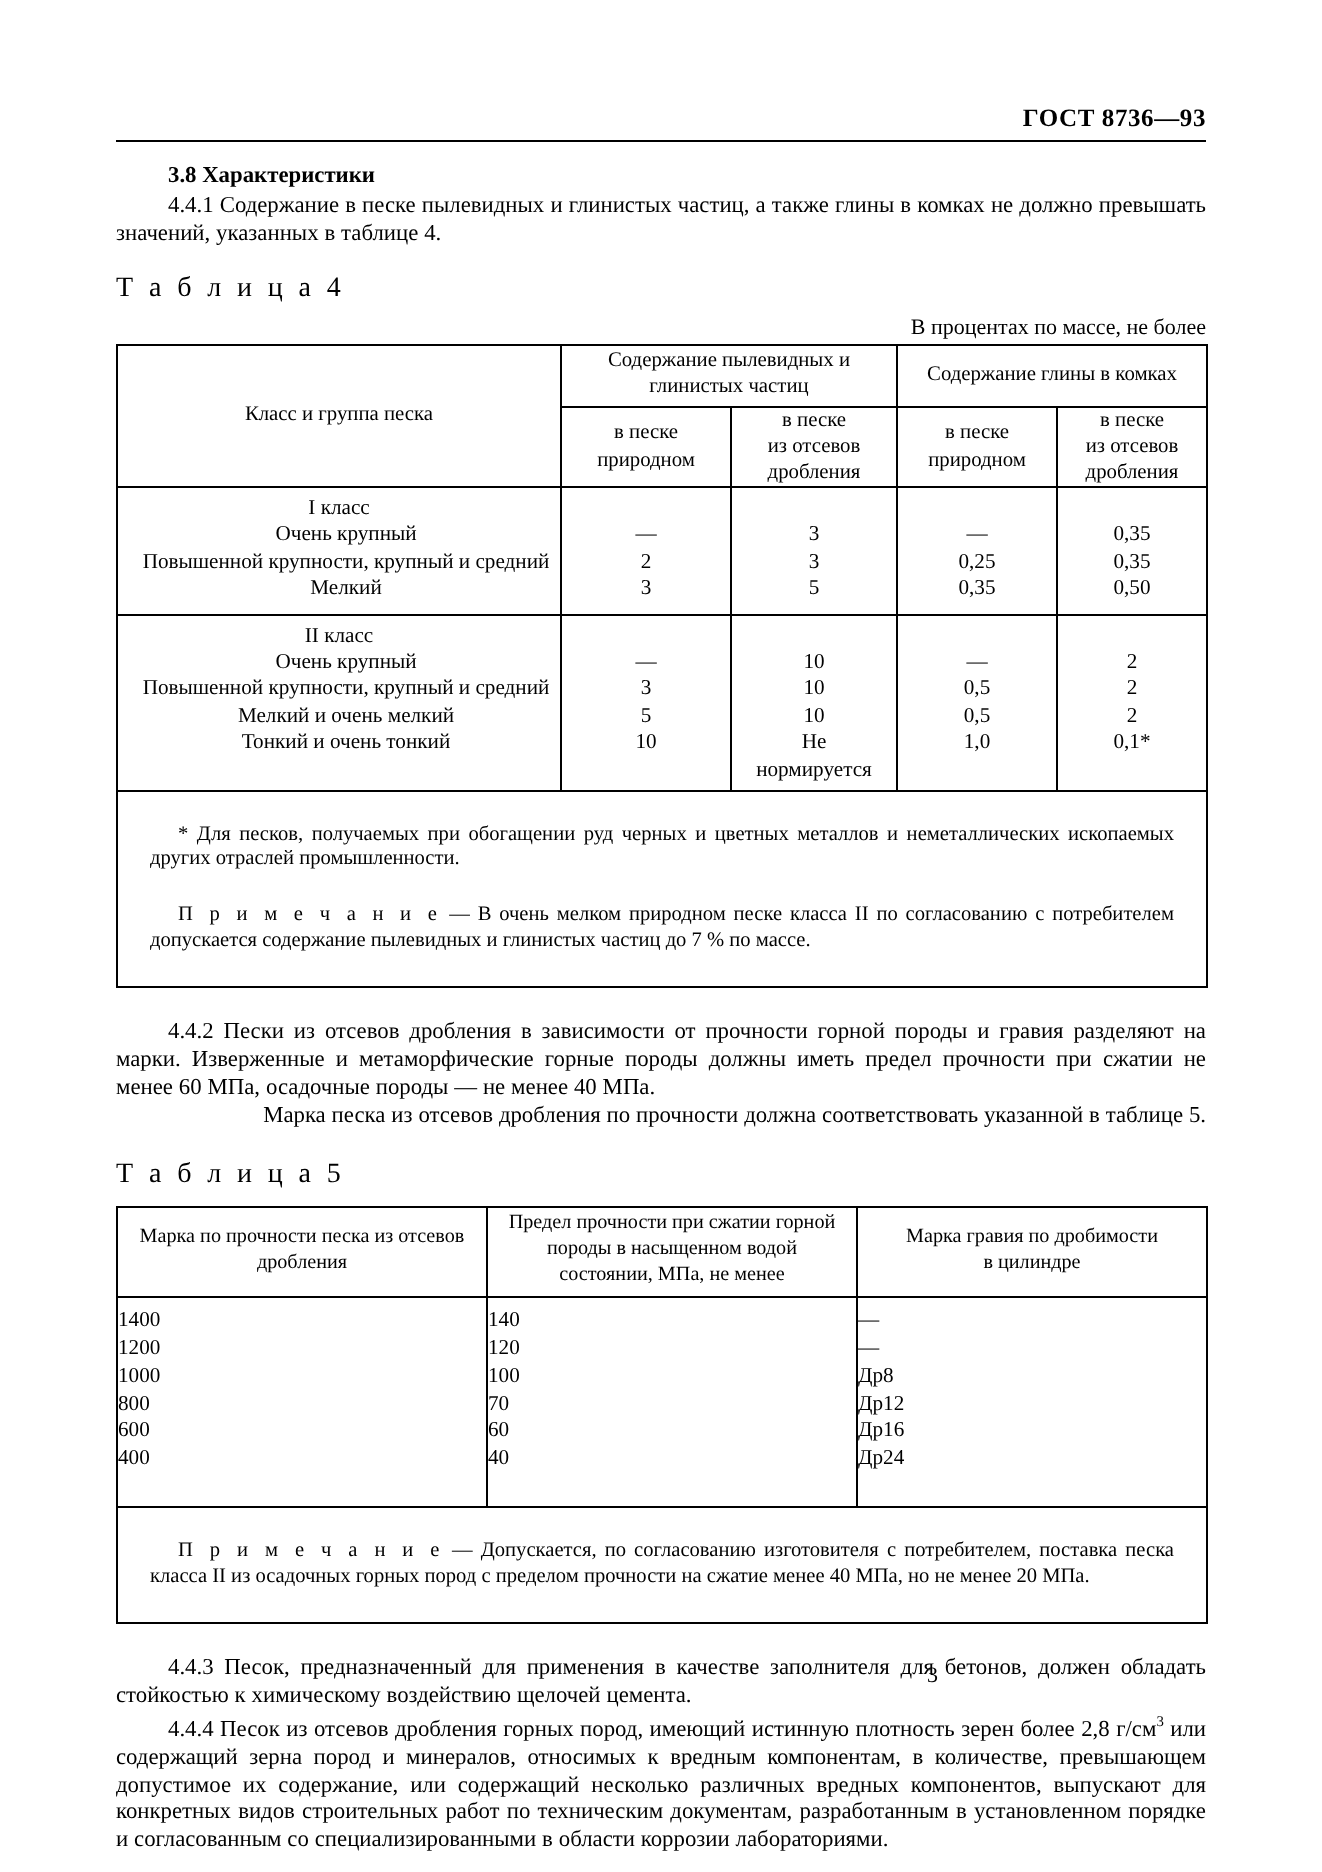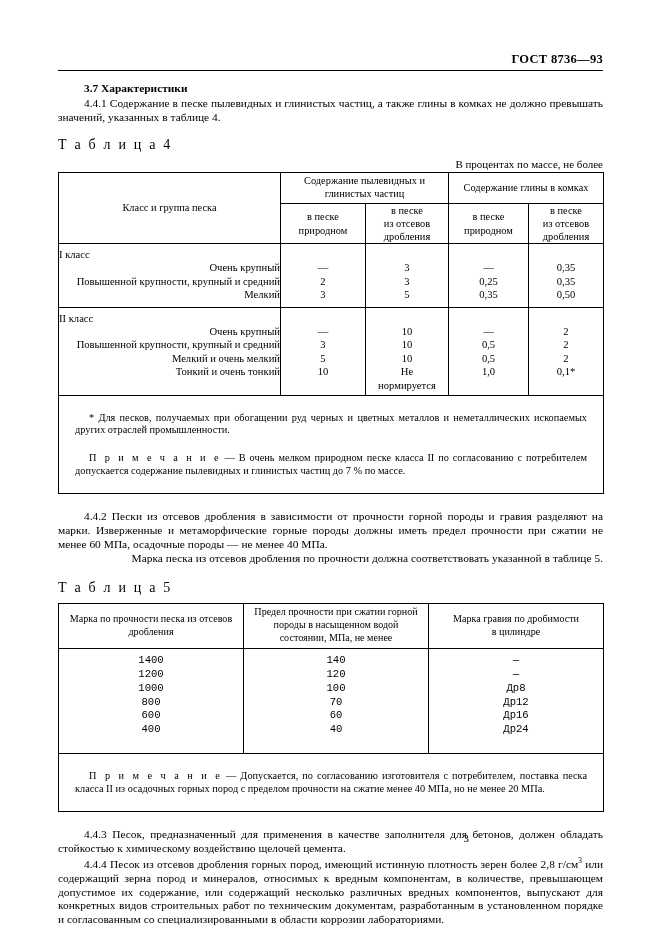--- a/index.html
+++ b/index.html
@@ -100,26 +100,26 @@
     text-align: center;
     line-height: 1.2;
     padding: 5px 3px;
   }
   .hcell-sub {
     text-align: center;
     line-height: 1.22;
     padding: 6px 3px 7px 3px;
   }
   .rowgrp-title {
-    text-align: left;
+    text-align: center;
     padding: 5px 0 1px 0;
     font-size: 10.6px;
   }
   .lbl {
-    text-align: right;
+    text-align: center;
     padding-left: 7px;
     line-height: 1.27;
     font-size: 10.6px;
   }
   .num {
     text-align: center;
     line-height: 1.27;
     font-size: 10.6px;
   }
   .stack { line-height: 1.27; }
@@ -135,24 +135,22 @@
   .notecell p.n2 { margin-top: 9px; }
   .sp { letter-spacing: 2.2px; }
 
   .t5-head {
     text-align: center;
     line-height: 1.25;
     padding: 7px 6px 8px 6px;
     font-size: 10.1px;
   }
   .t5-num {
-    text-align: center;
     line-height: 1.32;
     font-size: 10.6px;
-    font-family: Liberation Mono, monospace;
   }
 
   .sup { font-size: 7.4px; vertical-align: super; }
 
   .page-num {
     position: absolute;
     bottom: 92px;
     right: 58px;
     font-size: 11px;
   }
@@ -162,21 +160,21 @@
 
 <div class="page">
 
   <div class="header">
     <div class="header-title">ГОСТ 8736—93</div>
     <div class="header-rule"></div>
   </div>
 
   <div class="content">
 
-    <div class="sec-head">3.7  Характеристики</div>
+    <div class="sec-head">3.8  Характеристики</div>
     <p class="para">4.4.1  Содержание в песке пылевидных и глинистых частиц, а также глины в комках не должно превышать значений, указанных в таблице 4.</p>
 
     <div class="gap-12"></div>
 
     <div class="table-caption">Т а б л и ц а 4</div>
     <div class="table-units">В процентах по массе, не более</div>
 
     <table class="gost">
       <colgroup>
         <col style="width:222px">

